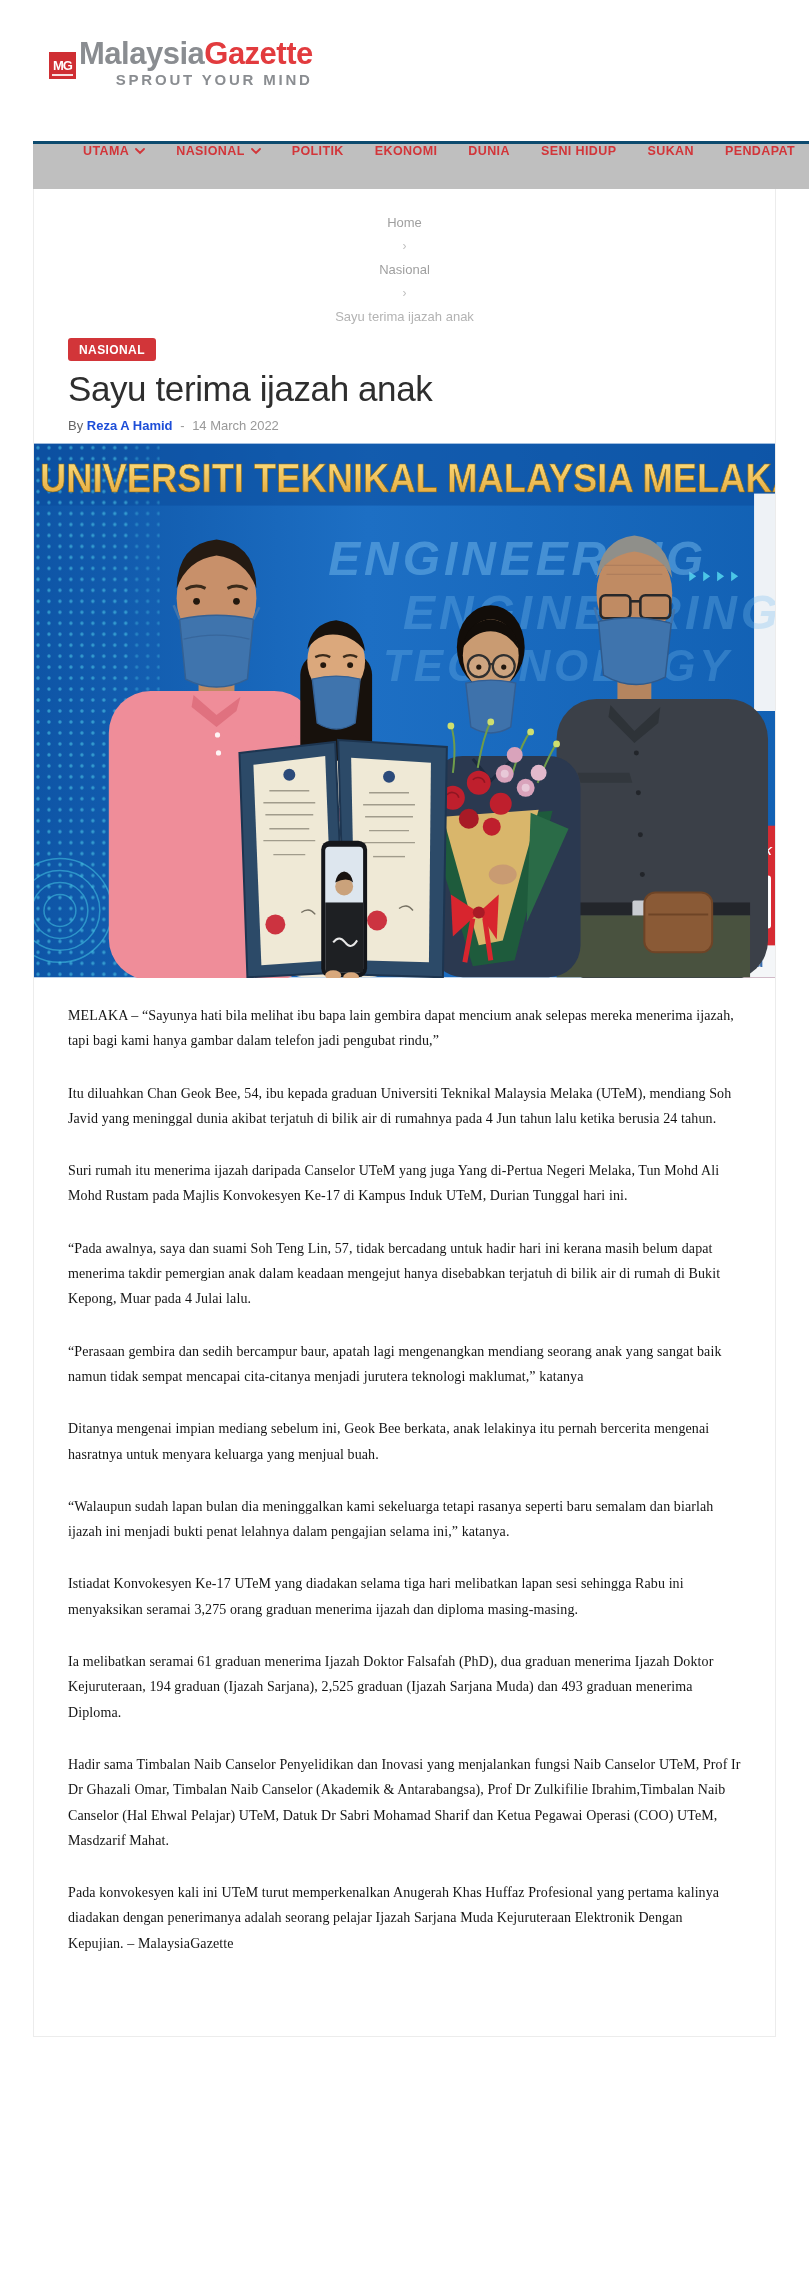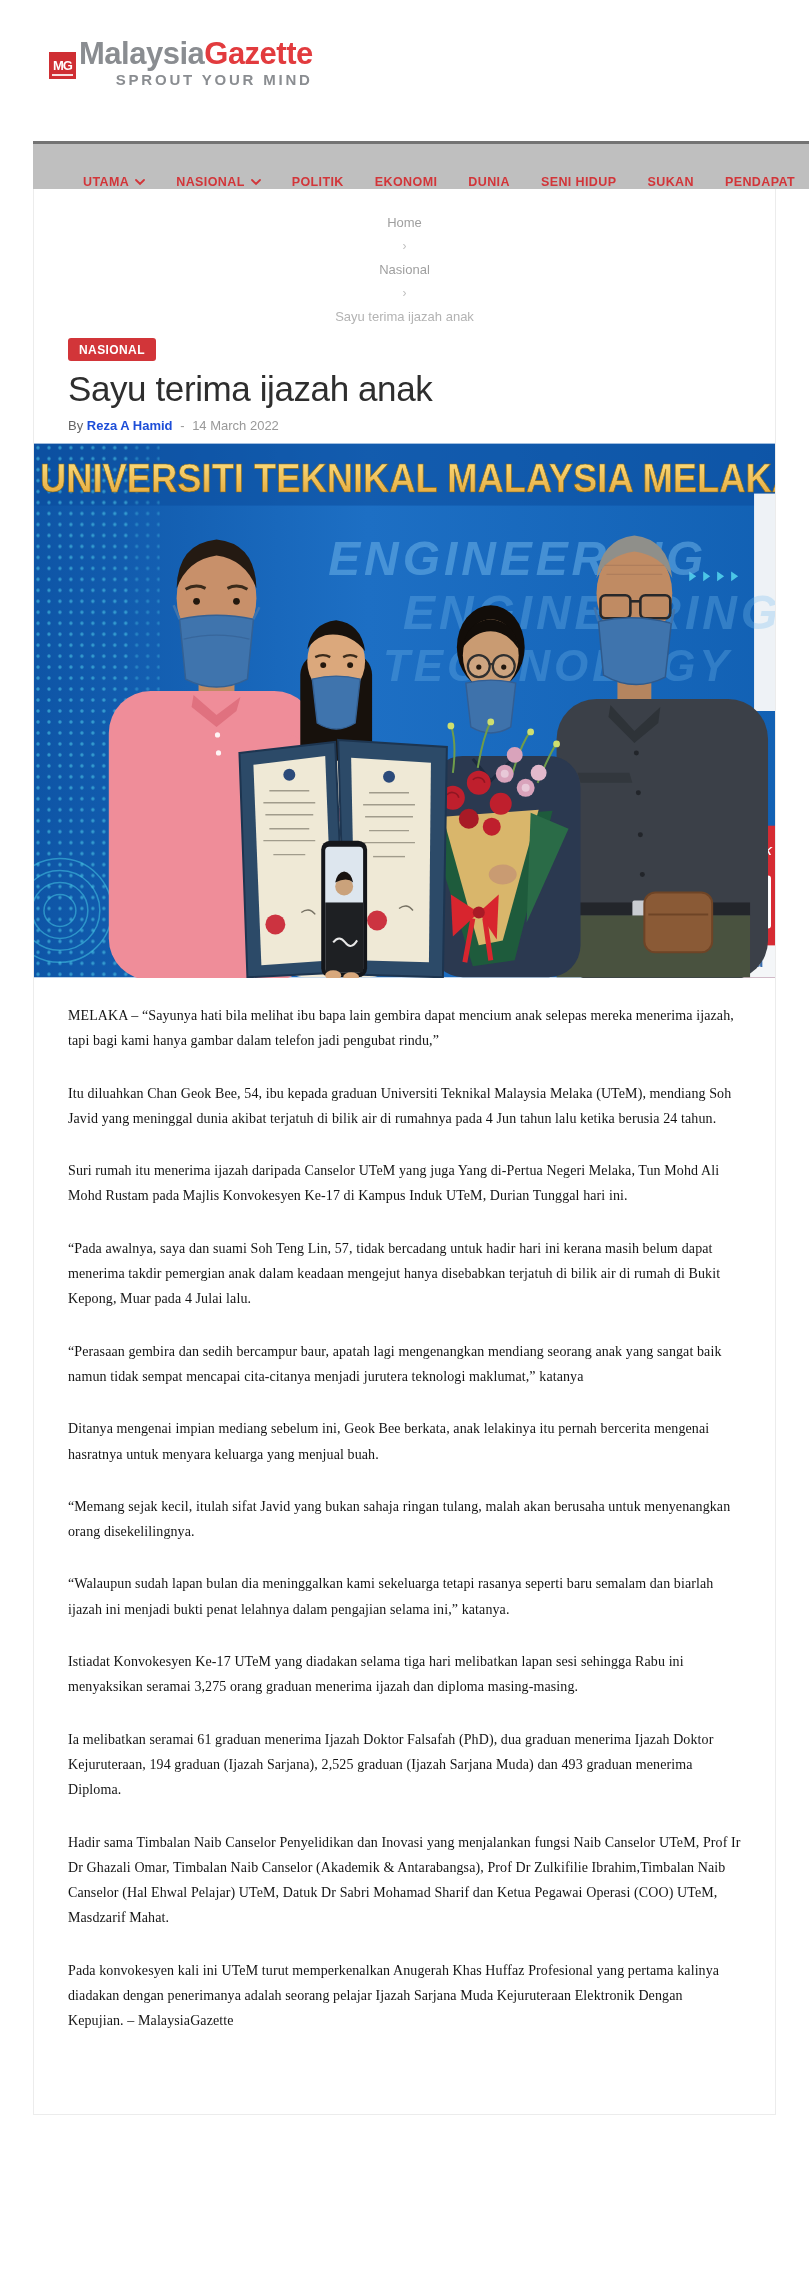--- a/index.html
+++ b/index.html
@@ -14,22 +14,22 @@
   .logo-box::after{content:"";position:absolute;left:3px;right:3px;bottom:3px;height:2px;background:rgba(255,255,255,.85);}
   .logo-stack{display:inline-block;line-height:1;}
   .logo-title{font-size:31px;font-weight:bold;letter-spacing:-0.5px;}
   .logo-title .part1{color:#8a8d91;}
   .logo-title .part2{color:#e23b3e;}
   .logo-tagline{text-align:right;color:#8a8d91;font-size:15px;font-weight:bold;
     letter-spacing:2.8px;margin-top:3px;}
 
   
   .main-nav{margin-left:33px;width:calc(809px - 33px);box-sizing:border-box;
-    border-top:3px solid #737373;background:#bfbfbf;height:48px;
-    display:flex;align-items:flex-end;gap:31px;padding-left:50px;}
+    border-top:3px solid #0c4a6e;background:#bfbfbf;height:48px;
+    display:flex;align-items:flex-start;gap:31px;padding-left:50px;}
   .nav-item{color:#d23539;font-weight:bold;font-size:12.5px;letter-spacing:.4px;
     display:flex;align-items:center;gap:6px;cursor:pointer;white-space:nowrap;}
 
   
   .card{margin-left:33px;width:743px;box-sizing:border-box;
     border:1px solid #ececec;border-top:none;background:#fff;padding-bottom:80px;}
   .breadcrumb{padding:26px 34px 0;font-size:13px;color:#9f9f9f;display:flex;gap:9px;align-items:center;flex-direction:column;}
   .breadcrumb .sep{color:#c0c0c0;font-size:12px;}
   .breadcrumb .crumb-link{cursor:pointer;}
   .breadcrumb .crumb-current{color:#b3b3b3;}
@@ -354,21 +354,20 @@
   </div>
 
   
   <div class="article-body">
     <p>MELAKA – “Sayunya hati bila melihat ibu bapa lain gembira dapat mencium anak selepas mereka menerima ijazah, tapi bagi kami hanya gambar dalam telefon jadi pengubat rindu,”</p>
     <p>Itu diluahkan Chan Geok Bee, 54, ibu kepada graduan Universiti Teknikal Malaysia Melaka (UTeM), mendiang Soh Javid yang meninggal dunia akibat terjatuh di bilik air di rumahnya pada 4 Jun tahun lalu ketika berusia 24 tahun.</p>
     <p>Suri rumah itu menerima ijazah daripada Canselor UTeM yang juga Yang di-Pertua Negeri Melaka, Tun Mohd Ali Mohd Rustam pada Majlis Konvokesyen Ke-17 di Kampus Induk UTeM, Durian Tunggal hari ini.</p>
     <p>“Pada awalnya, saya dan suami Soh Teng Lin, 57, tidak bercadang untuk hadir hari ini kerana masih belum dapat menerima takdir pemergian anak dalam keadaan mengejut hanya disebabkan terjatuh di bilik air di rumah di Bukit Kepong, Muar pada 4 Julai lalu.</p>
     <p>“Perasaan gembira dan sedih bercampur baur, apatah lagi mengenangkan mendiang seorang anak yang sangat baik namun tidak sempat mencapai cita-citanya menjadi jurutera teknologi maklumat,” katanya</p>
     <p>Ditanya mengenai impian mediang sebelum ini, Geok Bee berkata, anak lelakinya itu pernah bercerita mengenai hasratnya untuk menyara keluarga yang menjual buah.</p>
-    <p>“Memang sejak kecil, itulah sifat Javid yang bukan sahaja ringan tulang, malah akan berusaha untuk menyenangkan orang disekelilingnya.</p>
     <p>“Walaupun sudah lapan bulan dia meninggalkan kami sekeluarga tetapi rasanya seperti baru semalam dan biarlah ijazah ini menjadi bukti penat lelahnya dalam pengajian selama ini,” katanya.</p>
     <p>Istiadat Konvokesyen Ke-17 UTeM yang diadakan selama tiga hari melibatkan lapan sesi sehingga Rabu ini menyaksikan seramai 3,275 orang graduan menerima ijazah dan diploma masing-masing.</p>
     <p>Ia melibatkan seramai 61 graduan menerima Ijazah Doktor Falsafah (PhD), dua graduan menerima Ijazah Doktor Kejuruteraan, 194 graduan (Ijazah Sarjana), 2,525 graduan (Ijazah Sarjana Muda) dan 493 graduan menerima Diploma.</p>
     <p>Hadir sama Timbalan Naib Canselor Penyelidikan dan Inovasi yang menjalankan fungsi Naib Canselor UTeM, Prof Ir Dr Ghazali Omar, Timbalan Naib Canselor (Akademik &amp; Antarabangsa), Prof Dr Zulkifilie Ibrahim,Timbalan Naib Canselor (Hal Ehwal Pelajar) UTeM, Datuk Dr Sabri Mohamad Sharif dan Ketua Pegawai Operasi (COO) UTeM, Masdzarif Mahat.</p>
     <p>Pada konvokesyen kali ini UTeM turut memperkenalkan Anugerah Khas Huffaz Profesional yang pertama kalinya diadakan dengan penerimanya adalah seorang pelajar Ijazah Sarjana Muda Kejuruteraan Elektronik Dengan Kepujian. – MalaysiaGazette</p>
   </div>
 
 </div>
 
 </body></html>

